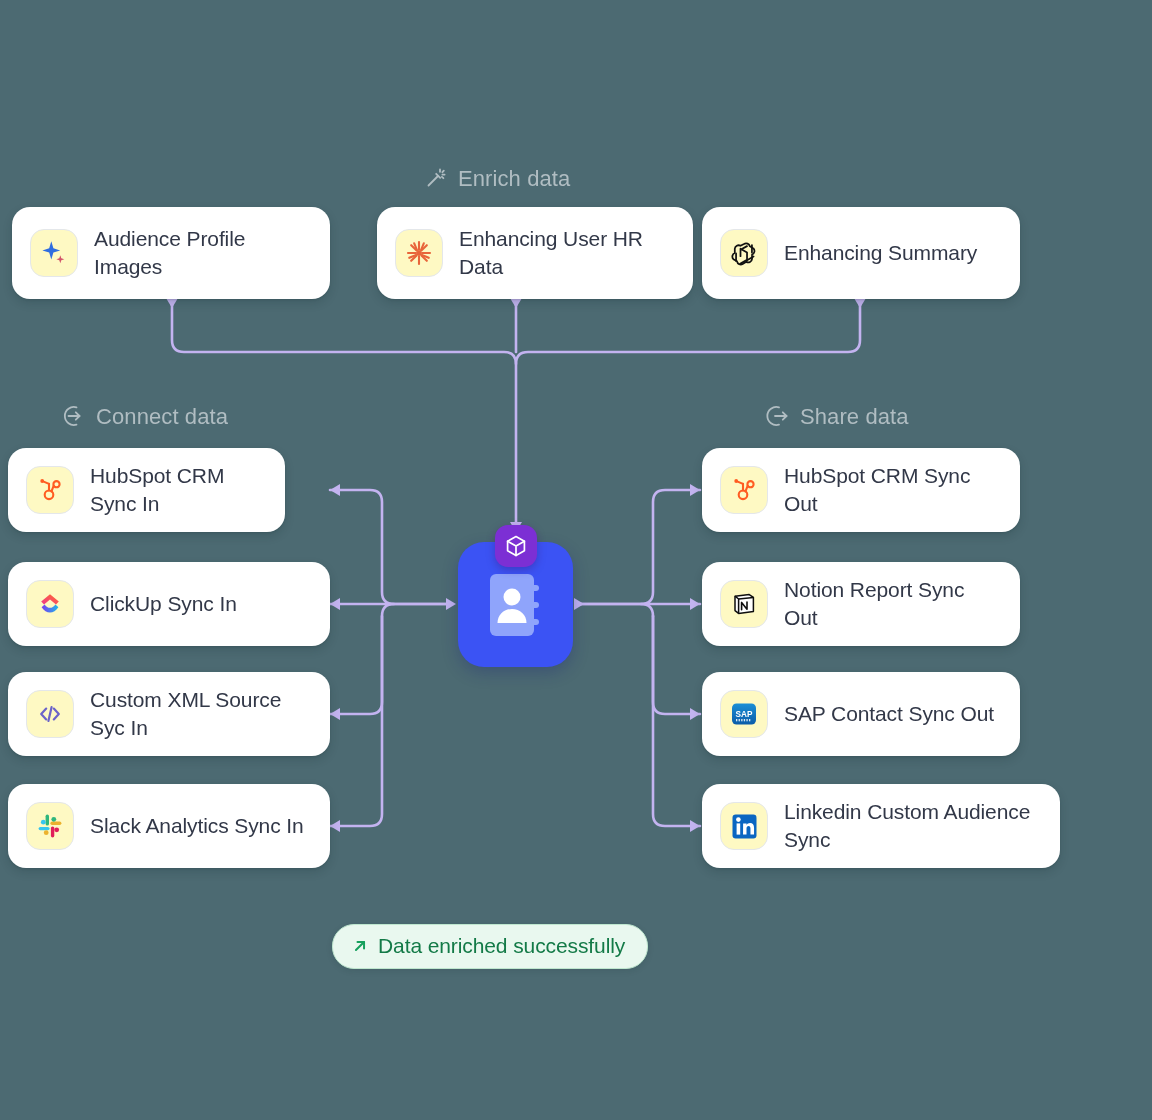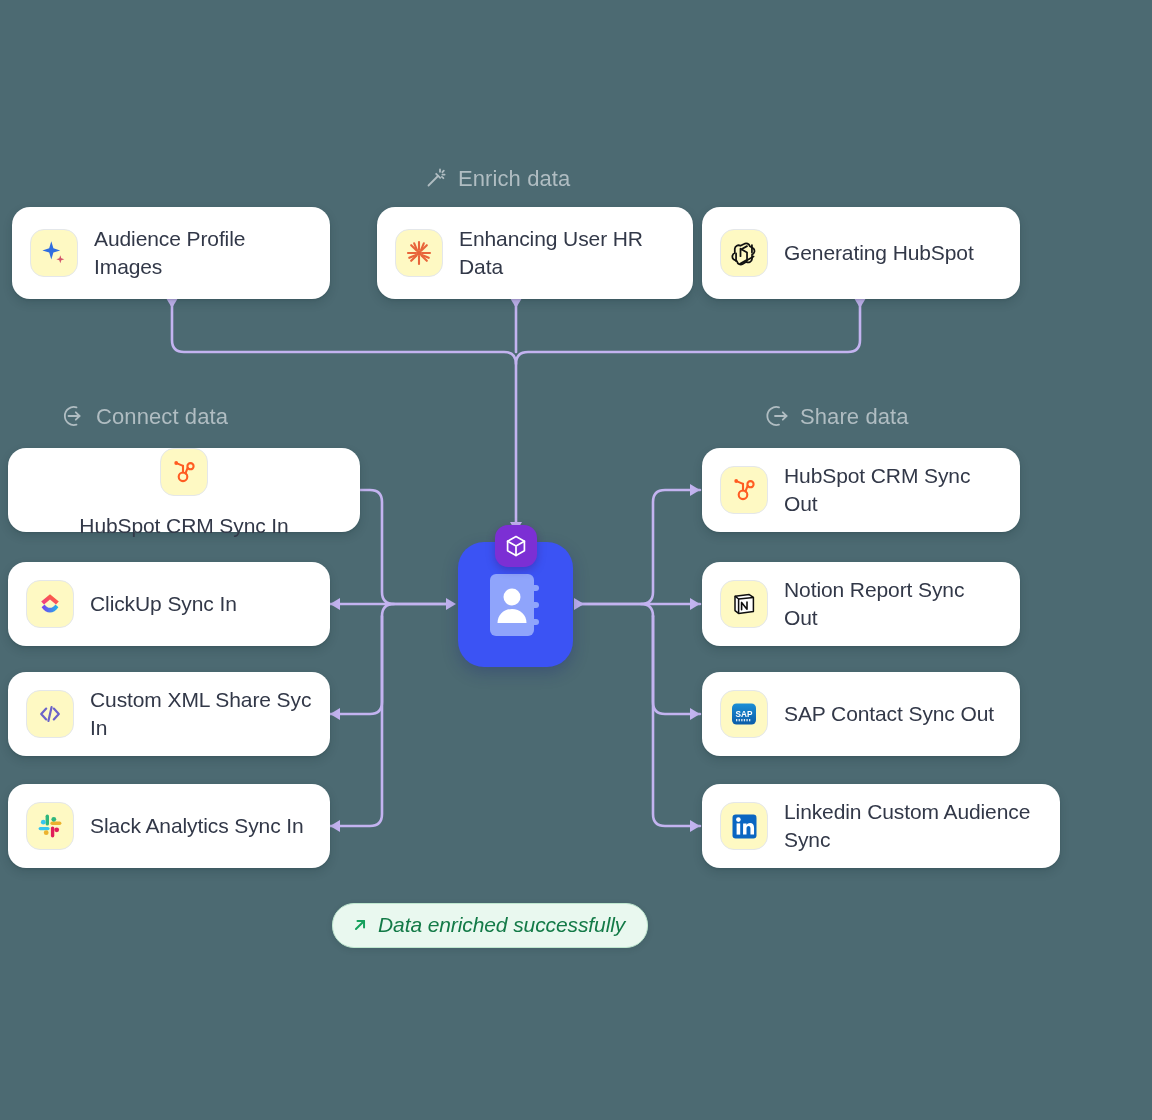--- a/index.html
+++ b/index.html
@@ -184,24 +184,24 @@
   </div>
 
   <div class="card" style="left:702px; top:207px; width:318px; height:92px;">
     <span class="card-ico-wrap">
       <svg width="28" height="28" viewBox="0 0 24 24" fill="none" stroke="#111111" stroke-width="1.5" stroke-linejoin="round" stroke-linecap="round">
         <path d="M12 4.2 a3.3 3.3 0 0 1 5 2.1 l3.1 1.8 a3.3 3.3 0 0 1 -1.2 5.3 l0 3.6 a3.3 3.3 0 0 1 -4.9 2.6 l-3.1 1.8 a3.3 3.3 0 0 1 -4.9 -2.3 l-3.1 -1.8 a3.3 3.3 0 0 1 1.2 -5.3 l0 -3.6 a3.3 3.3 0 0 1 4.9 -2.6 Z"></path>
         <path d="M9 9.3 l5.6 -3.2 M5.2 12.4 l0 6.4 M9 14.7 l0 -6.4 5.6 3.2 0 6.4 -5.6 3.2"></path>
         <path d="M18.8 11.6 l0 -6.4 M14.6 18.2 l5.6 -3.2"></path>
       </svg>
     </span>
-    <span class="card-title">Generating HubSpot</span>
-  </div>
-
-  <div class="card" style="left:8px; top:448px; width:352px; height:84px;flex-direction:column;">
+    <span class="card-title">Enhancing Summary</span>
+  </div>
+
+  <div class="card" style="left:8px; top:448px; width:277px; height:84px;">
     <span class="card-ico-wrap">
       <svg width="28" height="28" viewBox="0 0 28 28" fill="none" stroke="#ff5c22" stroke-width="2.1" stroke-linecap="round">
         <circle cx="20.5" cy="8.2" r="3.1"></circle>
         <circle cx="13" cy="18.8" r="4.3"></circle>
         <path d="M13 14.5 v-6.6"></path>
         <path d="M13 7.9 L7.1 5.4"></path>
         <path d="M17.6 9.8 L15.4 15.6"></path>
         <circle cx="6.2" cy="5" r="1.9" fill="#ff5c22" stroke="none"></circle>
       </svg>
     </span>
@@ -229,21 +229,21 @@
   </div>
 
   <div class="card" style="left:8px; top:672px; width:322px; height:84px;">
     <span class="card-ico-wrap">
       <svg width="28" height="28" viewBox="0 0 28 28" fill="none" stroke="#6b63c9" stroke-width="2.2" stroke-linecap="round" stroke-linejoin="round">
         <path d="M10.2 8.6 L5.2 14 L10.2 19.4"></path>
         <path d="M17.8 8.6 L22.8 14 L17.8 19.4"></path>
         <path d="M15.6 7 L12.4 21"></path>
       </svg>
     </span>
-    <span class="card-title">Custom XML Share Syc In</span>
+    <span class="card-title">Custom XML Source Syc In</span>
   </div>
 
   <div class="card" style="left:8px; top:784px; width:322px; height:84px;">
     <span class="card-ico-wrap">
       <svg width="26" height="26" viewBox="0 0 26 26">
         <g>
           <rect x="8.6" y="1.6" width="3.4" height="11" rx="1.7" fill="#2eb67d"></rect>
           <rect x="13.9" y="13.4" width="3.4" height="11" rx="1.7" fill="#e01e5a"></rect>
           <rect x="13.4" y="8.6" width="11" height="3.4" rx="1.7" fill="#ecb22e"></rect>
           <rect x="1.6" y="13.9" width="11" height="3.4" rx="1.7" fill="#36c5f0"></rect>
@@ -332,21 +332,21 @@
     </svg>
   </div>
 
   <div class="hub-badge" style="left:495px; top:525px;">
     <svg width="24" height="24" viewBox="0 0 24 24" fill="none" stroke="#ffffff" stroke-width="1.7" stroke-linejoin="round" stroke-linecap="round">
       <path d="M12 2.6 L20.4 7.2 L20.4 16.8 L12 21.4 L3.6 16.8 L3.6 7.2 Z"></path>
       <path d="M12 12 L20.4 7.2 M12 12 L3.6 7.2 M12 12 L12 21.4"></path>
     </svg>
   </div>
 
-  <div class="toast" style="left:332px; top:903px;font-style:italic;">
+  <div class="toast" style="left:332px; top:924px;">
     <svg viewBox="0 0 20 20" width="18" height="18" fill="none" stroke="#15a05c" stroke-width="2.2" stroke-linecap="round" stroke-linejoin="round">
       <path d="M5.5 14.5 L14.5 5.5"></path>
       <path d="M7.2 5.5 H14.5 V12.8"></path>
     </svg>
     <span>Data enriched successfully</span>
   </div>
 
 </div>
 
 </body></html>

